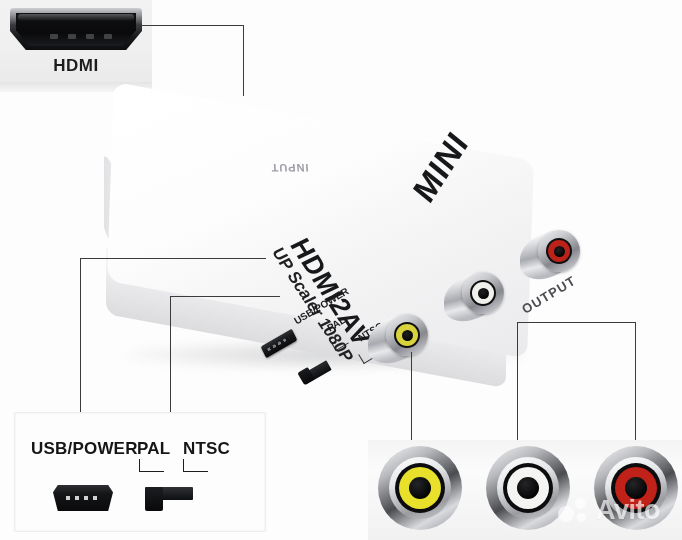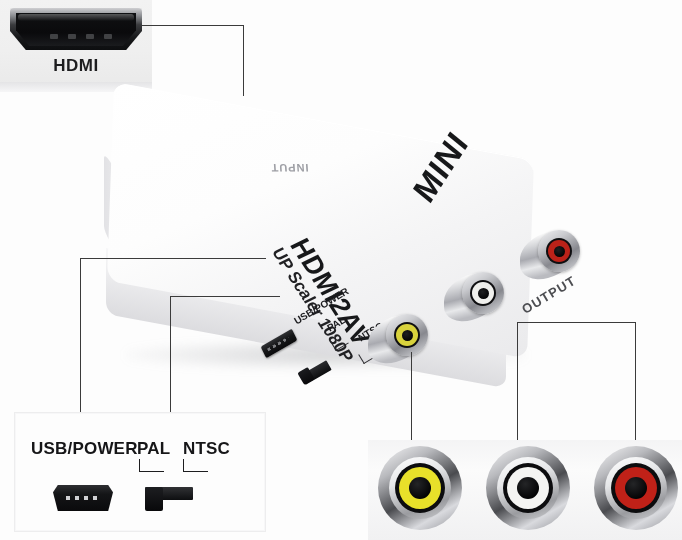--- a/index.html
+++ b/index.html
@@ -527,14 +527,20 @@
     </div>
     <div class="rca-big" style="left:226px;">
       <div class="rca-big-outer"></div>
       <div class="rca-big-mid"></div>
       <div class="rca-big-ring"></div>
       <div class="rca-big-color" style="background:#c02118;"></div>
       <div class="rca-big-hole"></div>
     </div>
   </div>
 
+  <div id="watermark" class="abs">
+    <div class="wm-dot" style="left:2px;  top:14px; width:16px; height:16px;"></div>
+    <div class="wm-dot" style="left:19px; top:6px;  width:11px; height:11px;"></div>
+    <div class="wm-dot" style="left:21px; top:21px; width:9px;  height:9px;"></div>
+    <div id="wm-text">Avito</div>
+  </div>
 
 </div>
 
 </body></html>

